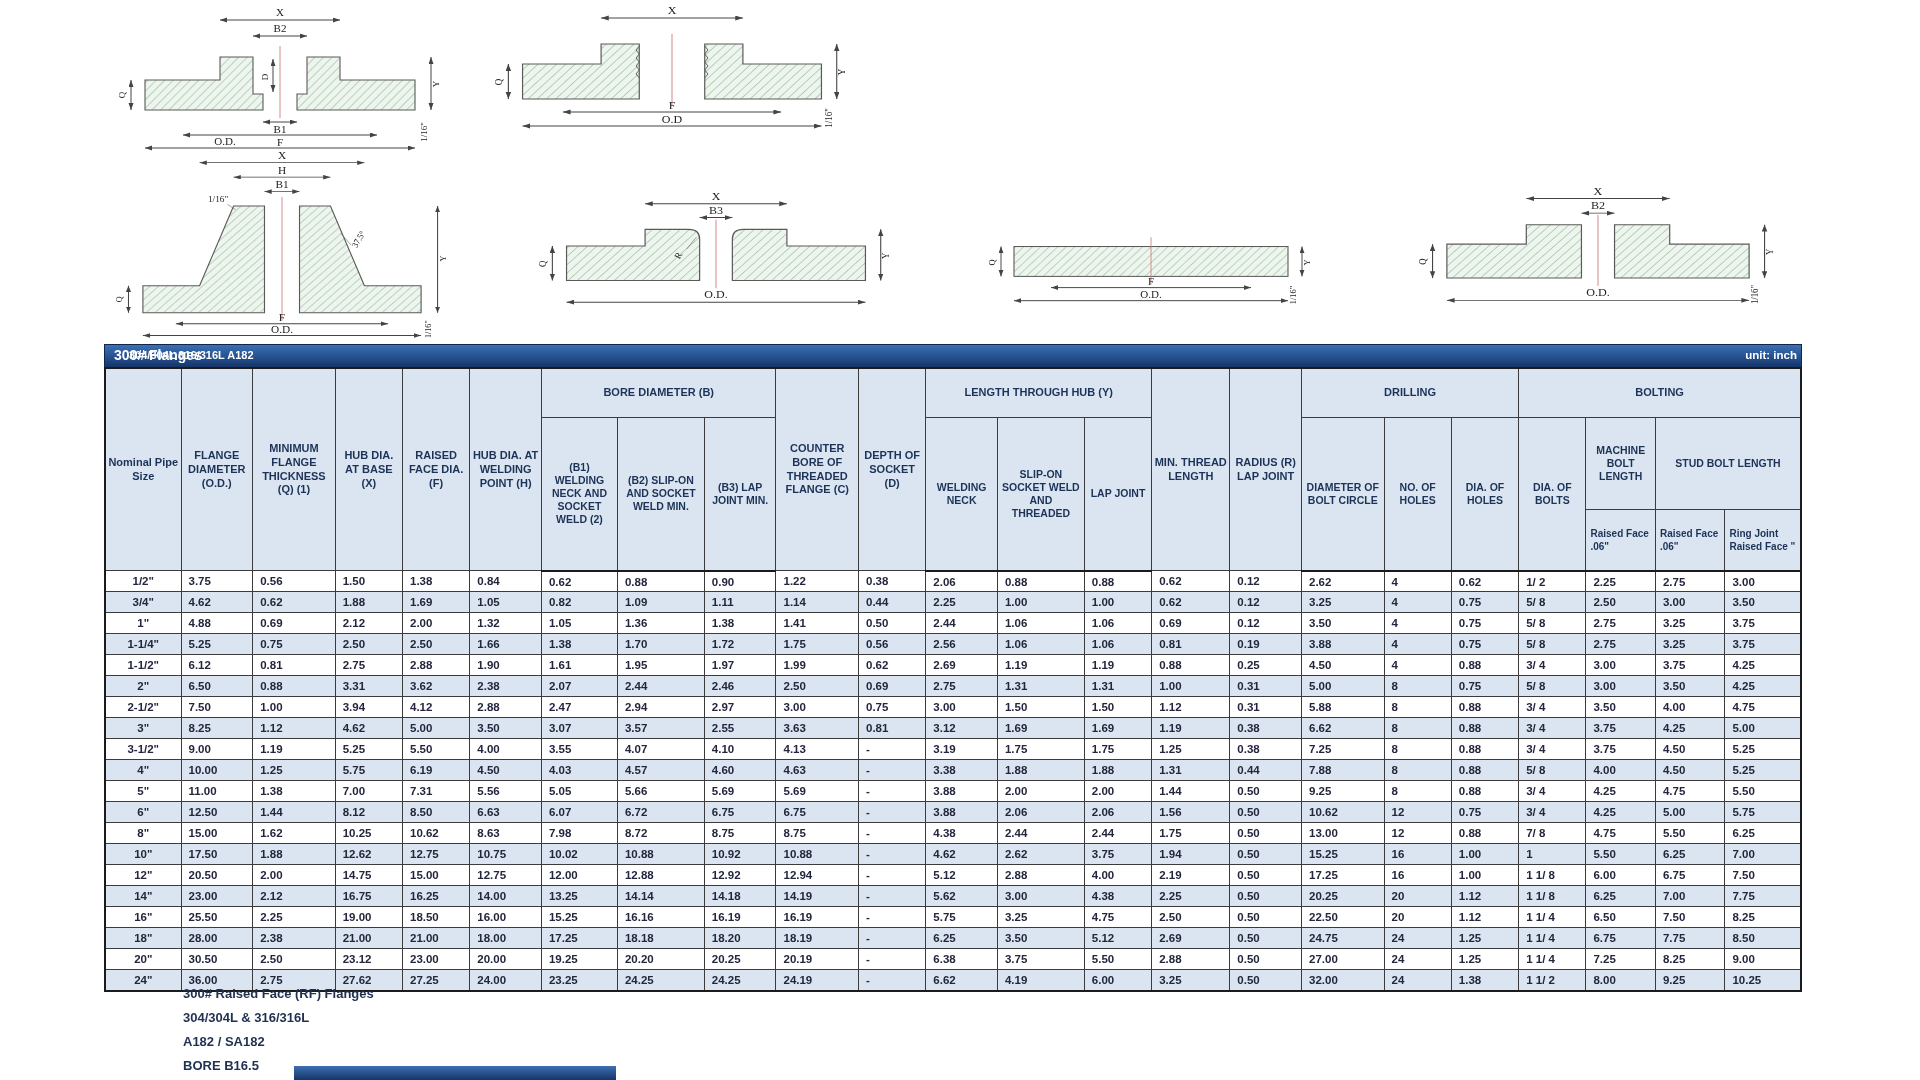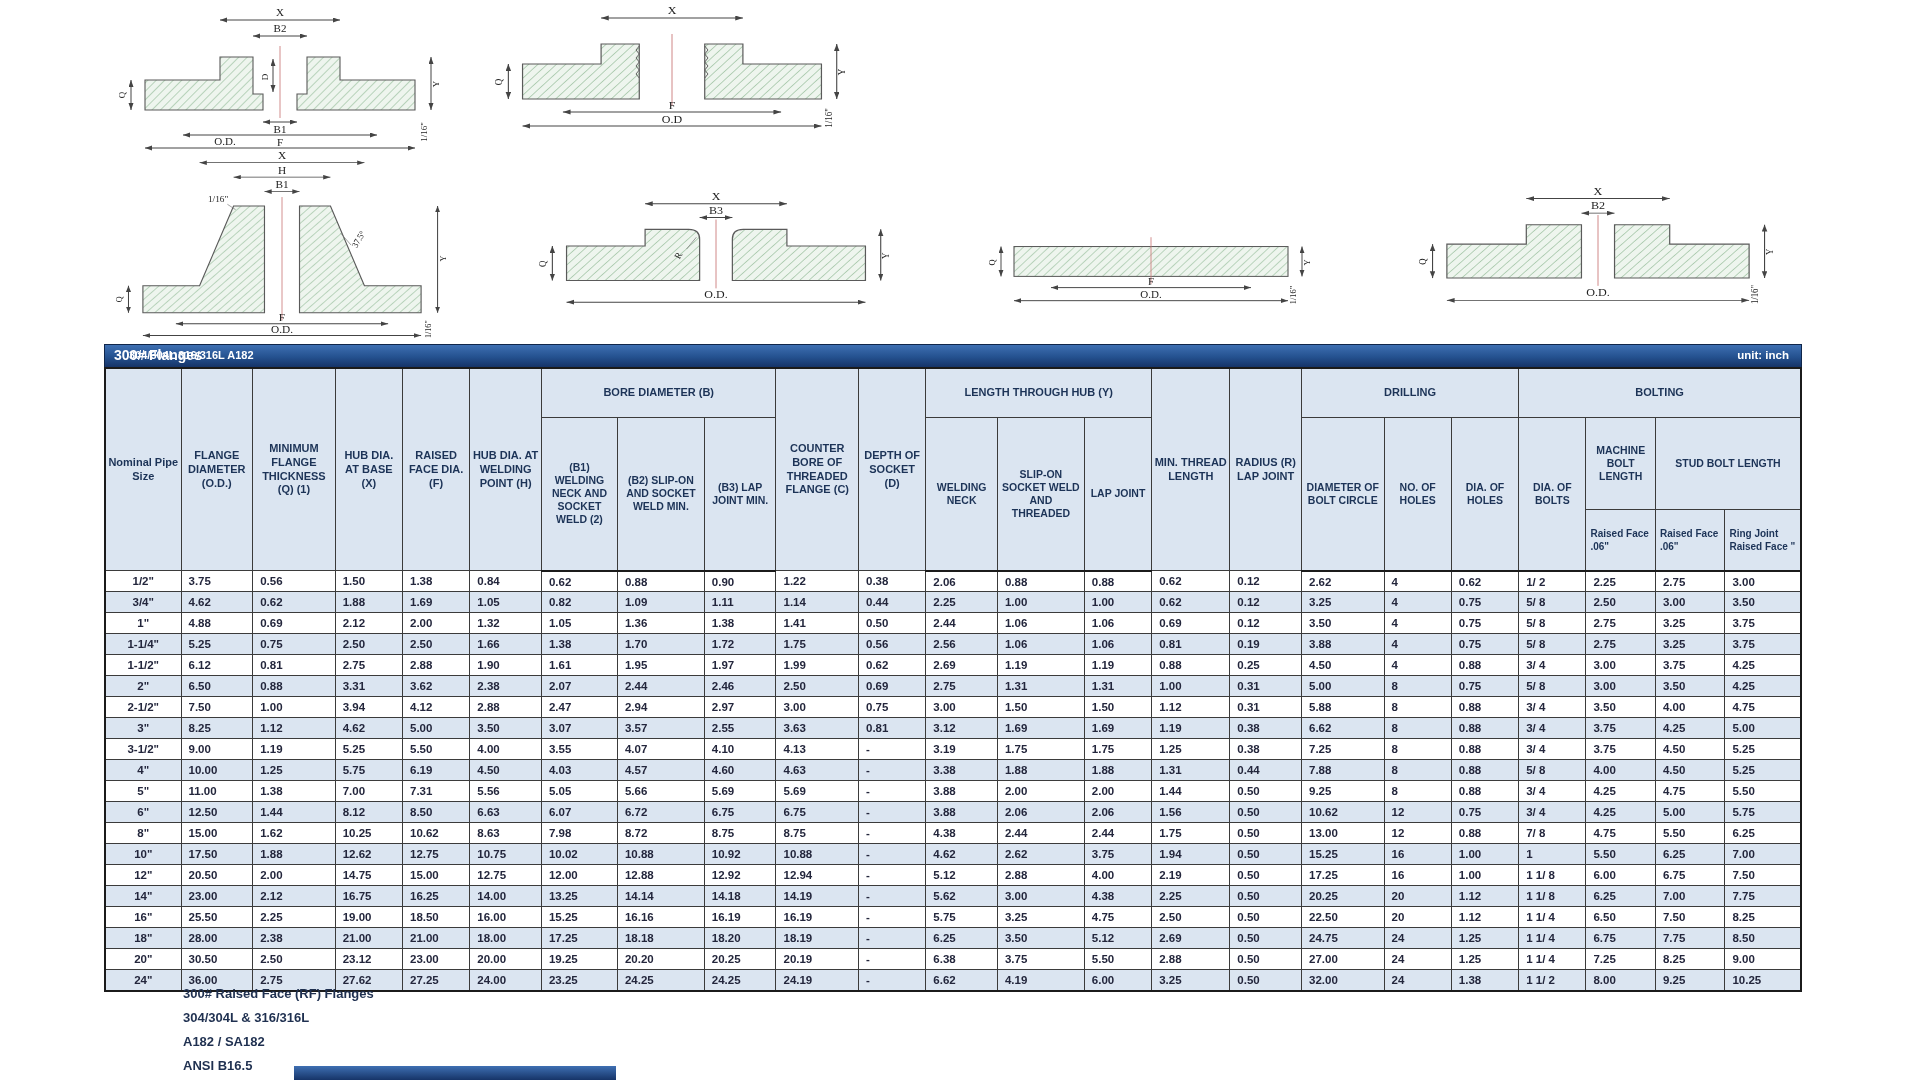--- a/index.html
+++ b/index.html
@@ -18,21 +18,21 @@
   .cl{stroke:#cc7f7f;stroke-width:.9;}
   text.dim{font-family:"Liberation Serif",serif;font-size:11px;fill:#222;text-anchor:middle;}
   text.dims{font-size:9px;}
 
   
   .tablewrap{position:absolute;left:104px;top:344px;width:1698px;}
   .titlebar{height:23px;background:linear-gradient(#3e6fb2 0%,#24518f 55%,#163468 100%);
             color:#fff;position:relative;border:1px solid #10264a;border-bottom:none;box-sizing:border-box;}
   .titlebar .t-left{position:absolute;left:9px;top:2px;font-size:14px;font-weight:700;}
   .titlebar .t-center{position:absolute;left:0;right:0;top:4px;font-size:11px;font-weight:700;padding-left:24px;}
-  .titlebar .t-right{position:absolute;right:12px;top:4px;font-size:11.5px;font-weight:700;}
+  .titlebar .t-right{position:absolute;right:4px;top:4px;font-size:11.5px;font-weight:700;}
 
   table.flange{border-collapse:collapse;table-layout:fixed;width:1698px;border:2px solid #1b1b1b;background:#fff;}
   table.flange th,table.flange td{border:1px solid #3b3b3b;overflow:hidden;box-sizing:border-box;}
   thead th{background:#dbe5f1;color:#1c3357;font-size:10.5px;font-weight:700;text-align:center;
            vertical-align:middle;padding:17px 2px;line-height:1.25;}
   thead tr.grp th{height:20px;font-size:11px;}
   thead tr.h2 th{height:92px;}
   thead tr.h3 th{height:54px;}
   thead th.sub2{text-align:left;vertical-align:middle;padding-left:4px;font-size:10px;line-height:1.3;}
   thead tr.h3 th{border-bottom:2px solid #1b1b1b;}
@@ -753,17 +753,17 @@
             <td>10.25</td>
           </tr>
         </tbody>
     </table>
   </div>
 
   <div class="footer">
     <div>300# Raised Face (RF) Flanges</div>
     <div>304/304L &amp; 316/316L</div>
     <div>A182 / SA182</div>
-    <div>ANSI B16.5</div>
+    <div>BORE B16.5</div>
   </div>
 
   <div class="bottom-strip"></div>
 </div>
 
 </body></html>

